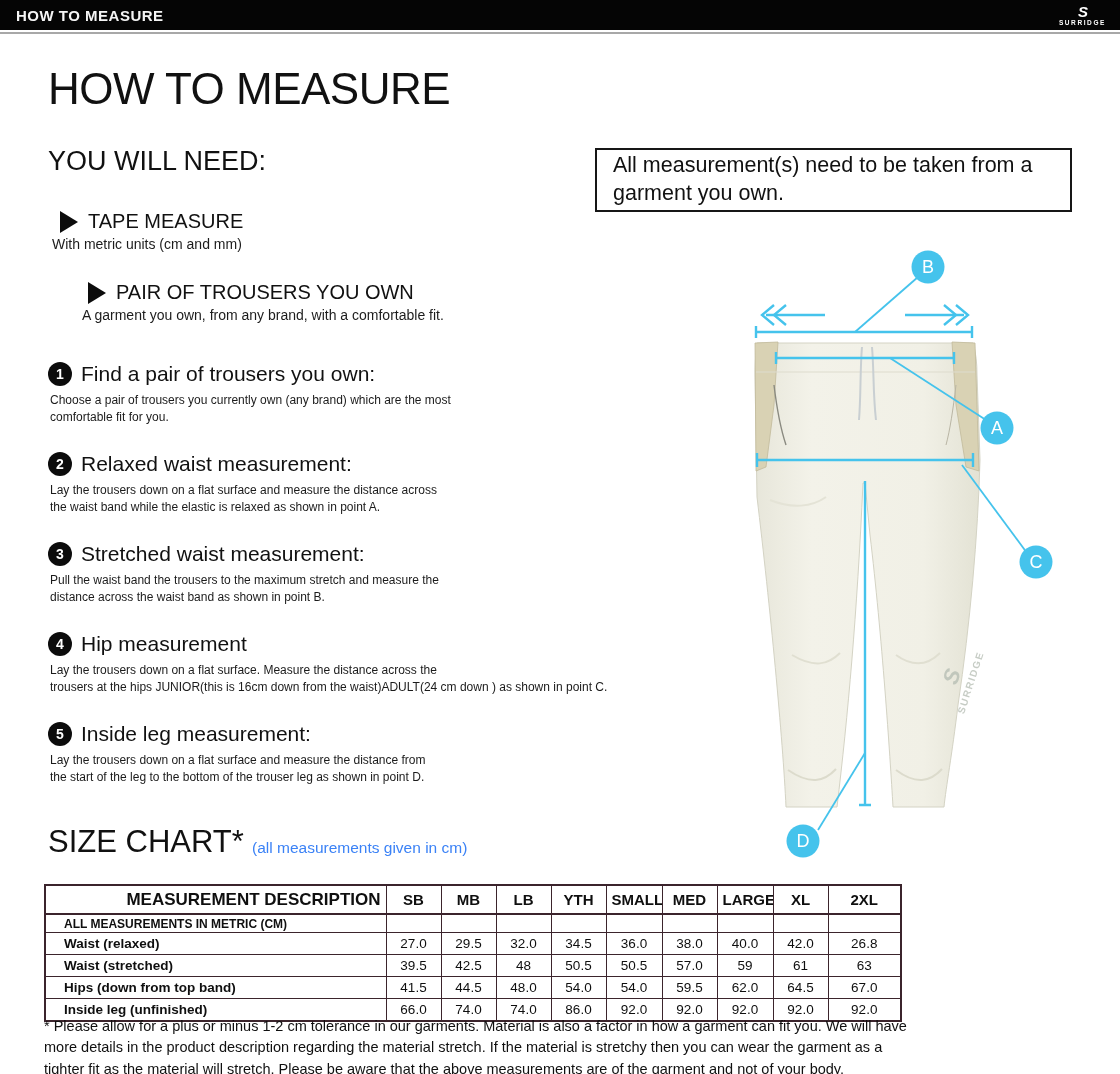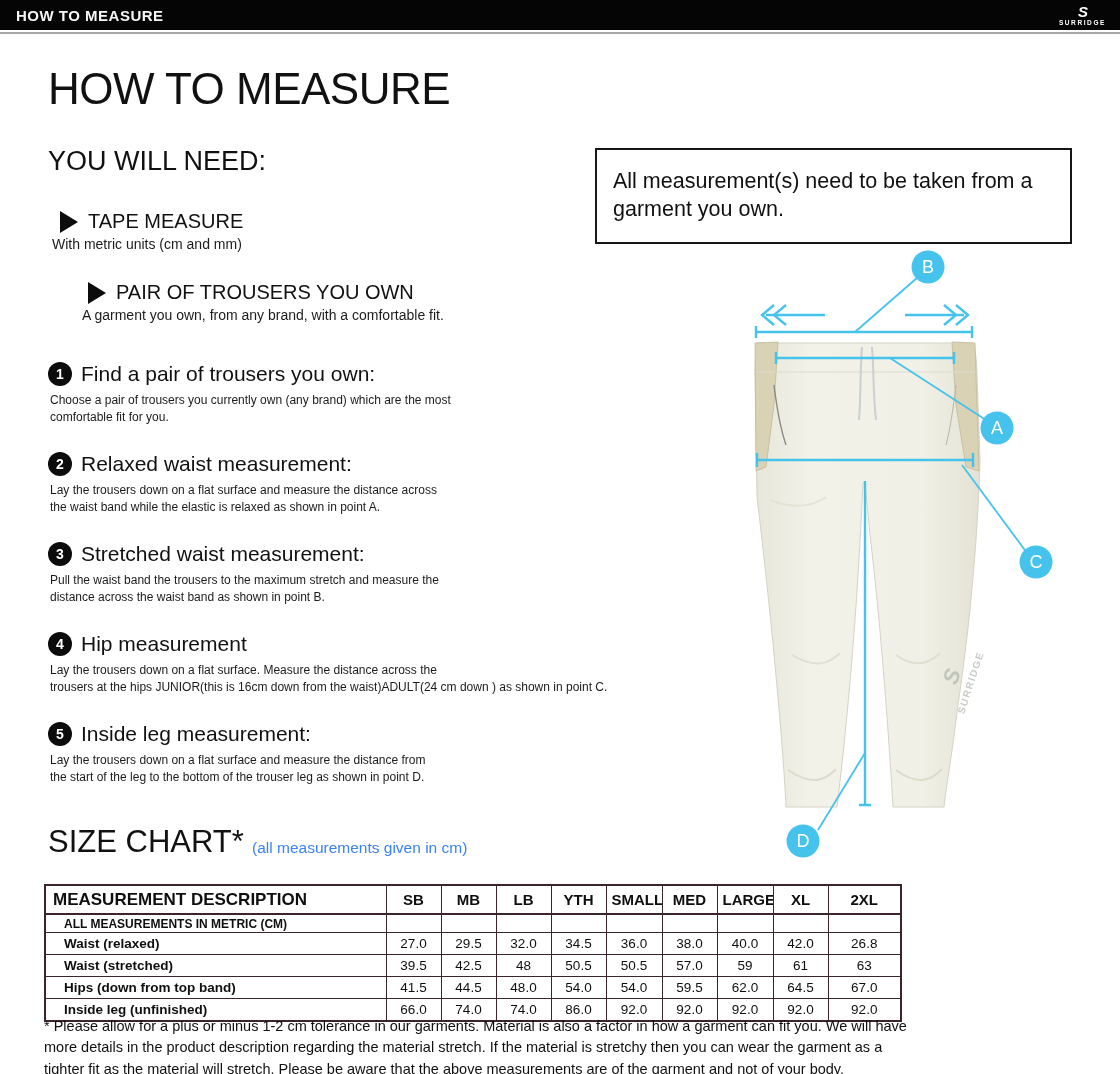--- a/index.html
+++ b/index.html
@@ -25,35 +25,35 @@
   .need-desc{font-size:14px;color:#1c1c1c;margin-top:3px;white-space:pre-line;}
   .nd1{margin-left:4px;} .nd2{margin-left:6px;}
 
   .step{position:absolute;left:48px;width:700px;}
   .step-head{display:flex;align-items:center;gap:9px;font-size:21px;color:#111;}
   .numball{width:24px;height:24px;border-radius:50%;background:#0c0c0c;color:#fff;
            display:inline-flex;align-items:center;justify-content:center;
            font-size:14px;font-weight:bold;flex:0 0 24px;}
   .step-desc{font-size:12px;line-height:1.45;color:#1b1b1b;margin:6px 0 0 2px;white-space:pre-line;}
 
-  .notebox{position:absolute;left:595px;top:148px;width:477px;height:96px;border:2px solid #161616;
+  .notebox{position:absolute;left:595px;top:148px;width:477px;height:64px;border:2px solid #161616;
            box-sizing:border-box;display:flex;align-items:center;}
   .notebox .note-text{font-size:21.5px;line-height:1.3;color:#111;padding:0 16px;white-space:pre-line;}
 
   .figure{position:absolute;left:730px;top:235px;width:390px;height:640px;}
 
   .sizechart-h{position:absolute;left:48px;top:824px;font-size:31px;color:#111;}
   .sizechart-sub{position:absolute;left:252px;top:839px;font-size:15.5px;color:#3b82f6;}
 
   .tablewrap{position:absolute;left:44px;top:884px;}
   table.size{border-collapse:collapse;table-layout:fixed;width:856px;border:2.5px solid #3b242c;}
   table.size th,table.size td{border:1.6px solid #3b242c;text-align:center;color:#0f0f0f;
             padding:1px 5px;overflow:hidden;white-space:nowrap;}
   table.size thead th{font-size:15px;font-weight:bold;height:25px;border-bottom:2.6px solid #3b242c;}
-  table.size thead th.desc{font-size:17px;text-align:left;padding-left:7px;}
+  table.size thead th.desc{font-size:17px;text-align:right;padding-left:7px;}
   table.size td{font-size:13.5px;height:19px;font-weight:normal;}
   table.size td.rowlabel{text-align:left;font-weight:bold;padding-left:18px;}
   table.size tr.metric td{height:15px;font-size:12px;}
 
   .footnote{position:absolute;left:44px;top:1016px;width:1062px;font-size:14.5px;line-height:1.48;
             color:#101010;white-space:pre-line;}
 </style>
 </head>
 <body>
 

